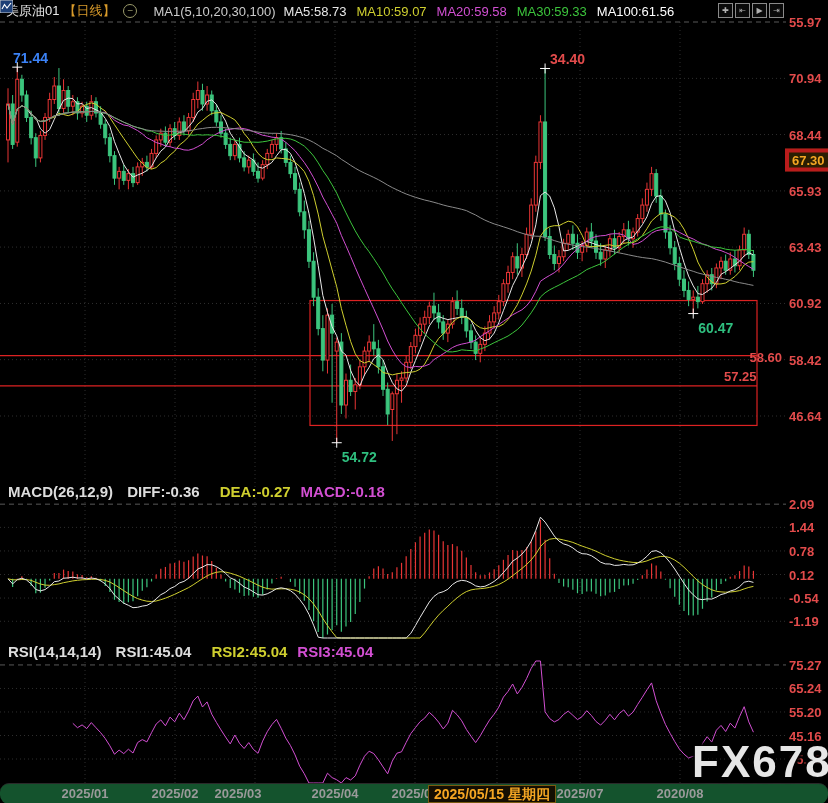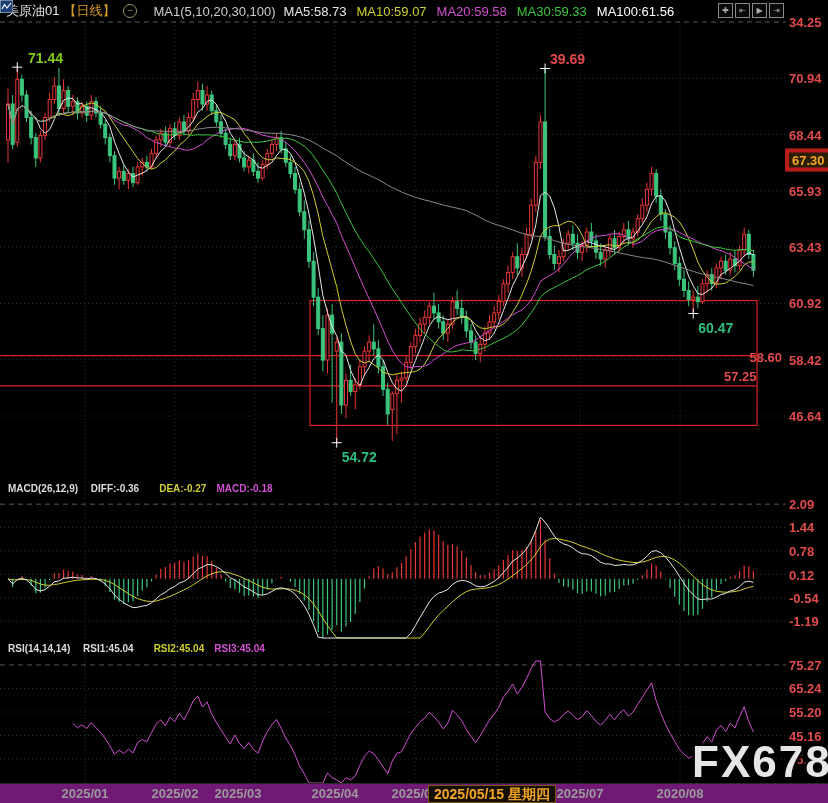--- a/index.html
+++ b/index.html
@@ -15,24 +15,24 @@
   .chip{display:inline-block;}
   .toolbar{position:absolute;top:3px;left:718px;display:flex;gap:2px;z-index:6;}
   .tbtn{width:13px;height:13px;border:1px solid #8a8a8a;color:#b0b0b0;font-size:8px;
         display:flex;align-items:center;justify-content:center;background:#0a0a0a;}
   .axlabel{position:absolute;left:789px;transform:translateY(-50%);color:#e24b4b;
            font-weight:bold;font-size:13px;z-index:4;}
   .cross-price{position:absolute;left:785px;transform:translateY(-50%);background:#2b1e02;
            color:#f5a623;border:4px solid #b91c1c;padding:0 3px;font-weight:bold;font-size:13px;z-index:5;}
   .lvl-label{position:absolute;color:#e24b4b;font-weight:bold;font-size:13px;z-index:4;}
   .anno{position:absolute;font-weight:bold;font-size:14px;z-index:4;}
-  .pane-title{position:absolute;left:8px;font-size:10px;font-weight:600;white-space:nowrap;z-index:5;}
+  .pane-title{position:absolute;left:8px;font-size:15px;font-weight:600;white-space:nowrap;z-index:5;}
   .pane-title span{margin-right:10px;}
-  .time-axis{position:absolute;left:0;top:783px;width:828px;height:20px;background:#701a75;
-             border-top:1px solid #2a2a2a;z-index:5;}
+  .time-axis{position:absolute;left:0;top:783px;width:828px;height:20px;background:#14532d;
+             border-top:1px solid #2a2a2a;z-index:5;border-radius:9px;}
   .timelabel{position:absolute;top:2px;transform:translateX(-50%);color:#9a9a9a;
              font-weight:bold;font-size:13px;white-space:nowrap;}
   .cross-date{position:absolute;top:1px;left:428px;background:#140e02;color:#f5a623;
               border:1px solid #7a5a10;font-size:14px;font-weight:bold;padding:0 5px;
               height:16px;line-height:16px;white-space:nowrap;z-index:6;}
   .watermark{position:absolute;left:692px;top:737px;font-size:44px;font-weight:bold;
              color:#e6e6e6;letter-spacing:2px;z-index:7;
              text-shadow:2px 2px 3px #000,-2px -2px 3px #000,0 0 6px #000;}
 </style>
 </head>
@@ -608,21 +608,21 @@
       </span>
   </div>
   <div class="toolbar" id="toolbar">
       <span class="tbtn">✚</span>
       <span class="tbtn">⇤</span>
       <span class="tbtn">▶</span>
       <span class="tbtn">⇥</span>
     </div>
 
   <div id="overlays">
-      <div class="axlabel" style="top: 22px;">34.25</div>
+      <div class="axlabel" style="top: 22px;">55.97</div>
       <div class="axlabel" style="top: 78.3821px;">70.94</div>
       <div class="axlabel" style="top: 134.54px;">68.44</div>
       <div class="axlabel" style="top: 190.922px;">65.93</div>
       <div class="axlabel" style="top: 247.079px;">63.43</div>
       <div class="axlabel" style="top: 303.461px;">60.92</div>
       <div class="axlabel" style="top: 359.619px;">58.42</div>
       <div class="axlabel" style="top: 416.001px;">46.64</div>
       <div class="axlabel" style="top: 504.171px;">2.09</div>
       <div class="axlabel" style="top: 527.376px;">1.44</div>
       <div class="axlabel" style="top: 550.938px;">0.78</div>
@@ -630,22 +630,22 @@
       <div class="axlabel" style="top: 598.062px;">-0.54</div>
       <div class="axlabel" style="top: 621.267px;">-1.19</div>
       <div class="axlabel" style="top: 664.952px;">75.27</div>
       <div class="axlabel" style="top: 688.453px;">65.24</div>
       <div class="axlabel" style="top: 711.976px;">55.20</div>
       <div class="axlabel" style="top: 735.5px;">45.16</div>
       <div class="axlabel" style="top: 759.024px;">35.12</div>
       <div class="cross-price" style="top: 160.147px;">67.30</div>
       <div class="lvl-label" style="left: 720px; width: 62px; text-align: right; top: 350px;">58.60</div>
       <div class="lvl-label" style="left: 724px; width: 62px; text-align: left; top: 368.901px;">57.25</div>
-      <div class="anno" style="left: 28px; top: 50.1506px; color: #84cc16;">71.44</div>
-      <div class="anno" style="left: 550.08px; top: 51.4984px; color: rgb(226, 75, 75);">39.69</div>
+      <div class="anno" style="left: 13px; top: 50.1506px; color: #3b82f6;">71.44</div>
+      <div class="anno" style="left: 550.08px; top: 51.4984px; color: rgb(226, 75, 75);">34.40</div>
       <div class="anno" style="left: 341.73px; top: 448.732px; color: rgb(47, 191, 127);">54.72</div>
       <div class="anno" style="left: 698.24px; top: 319.57px; color: rgb(47, 191, 127);">60.47</div>
     </div>
 
   <div class="pane-title" style="top:483px;">
     <span style="color:#dddddd;"><span>MACD(26,12,9)</span> <span>DIFF:-0.36</span></span><span style="color:#cfcf2f;">DEA:-0.27</span><span style="color:#d24fd2;">MACD:-0.18</span>
   </div>
   <div class="pane-title" style="top:643px;">
     <span style="color:#dddddd;"><span>RSI(14,14,14)</span> <span>RSI1:45.04</span></span><span style="color:#cfcf2f;">RSI2:45.04</span><span style="color:#d24fd2;">RSI3:45.04</span>
   </div>

